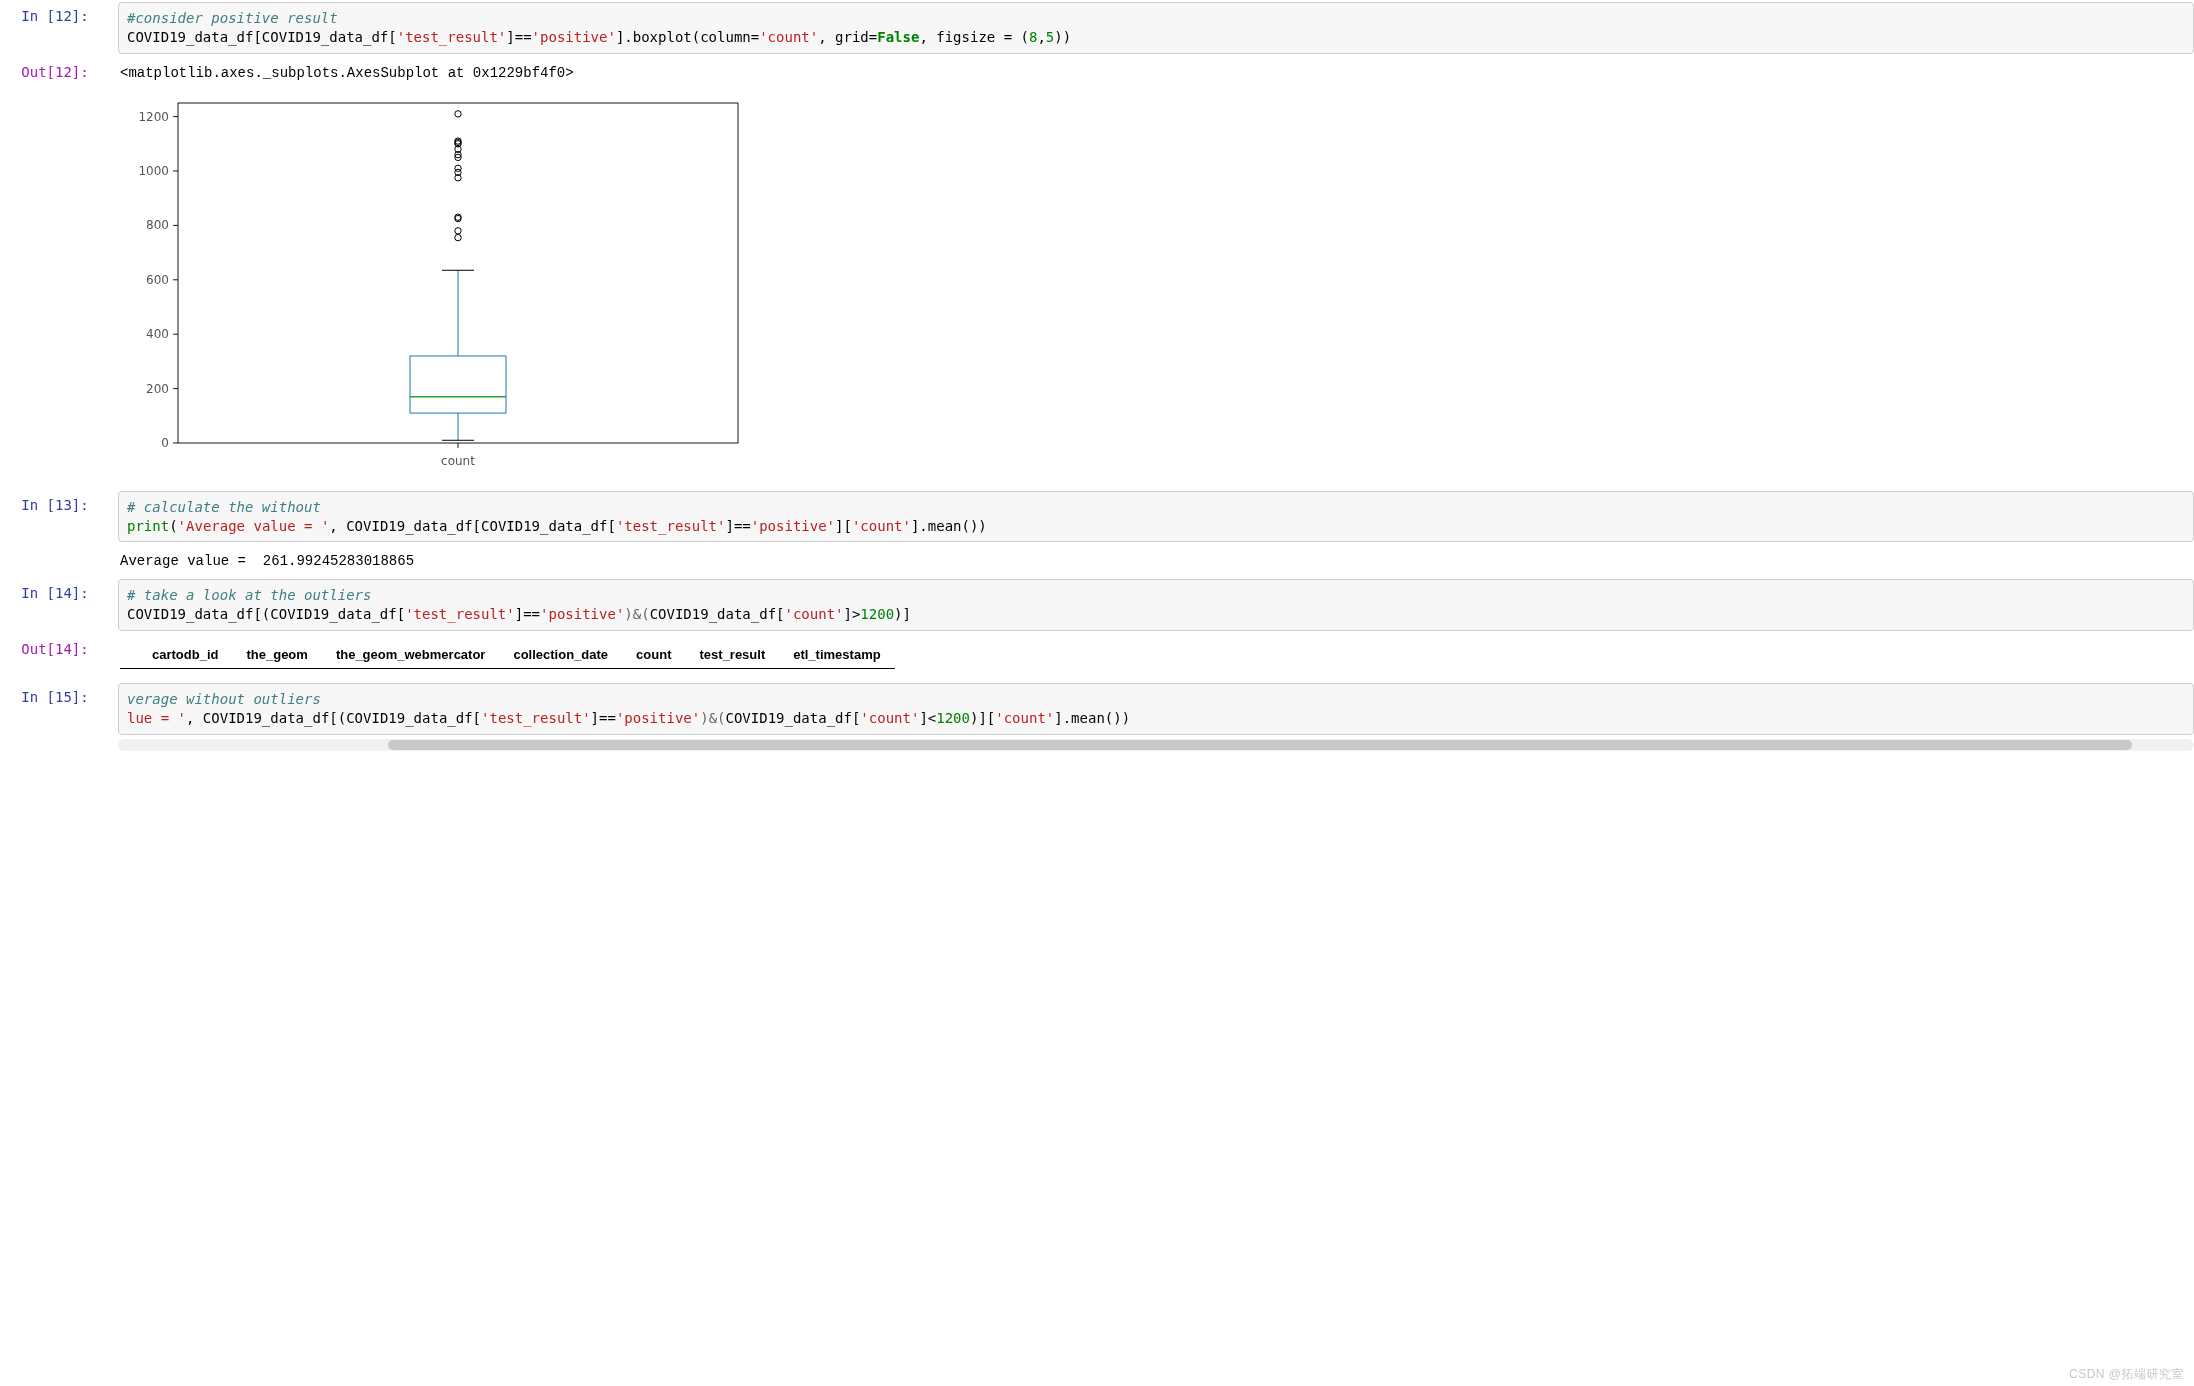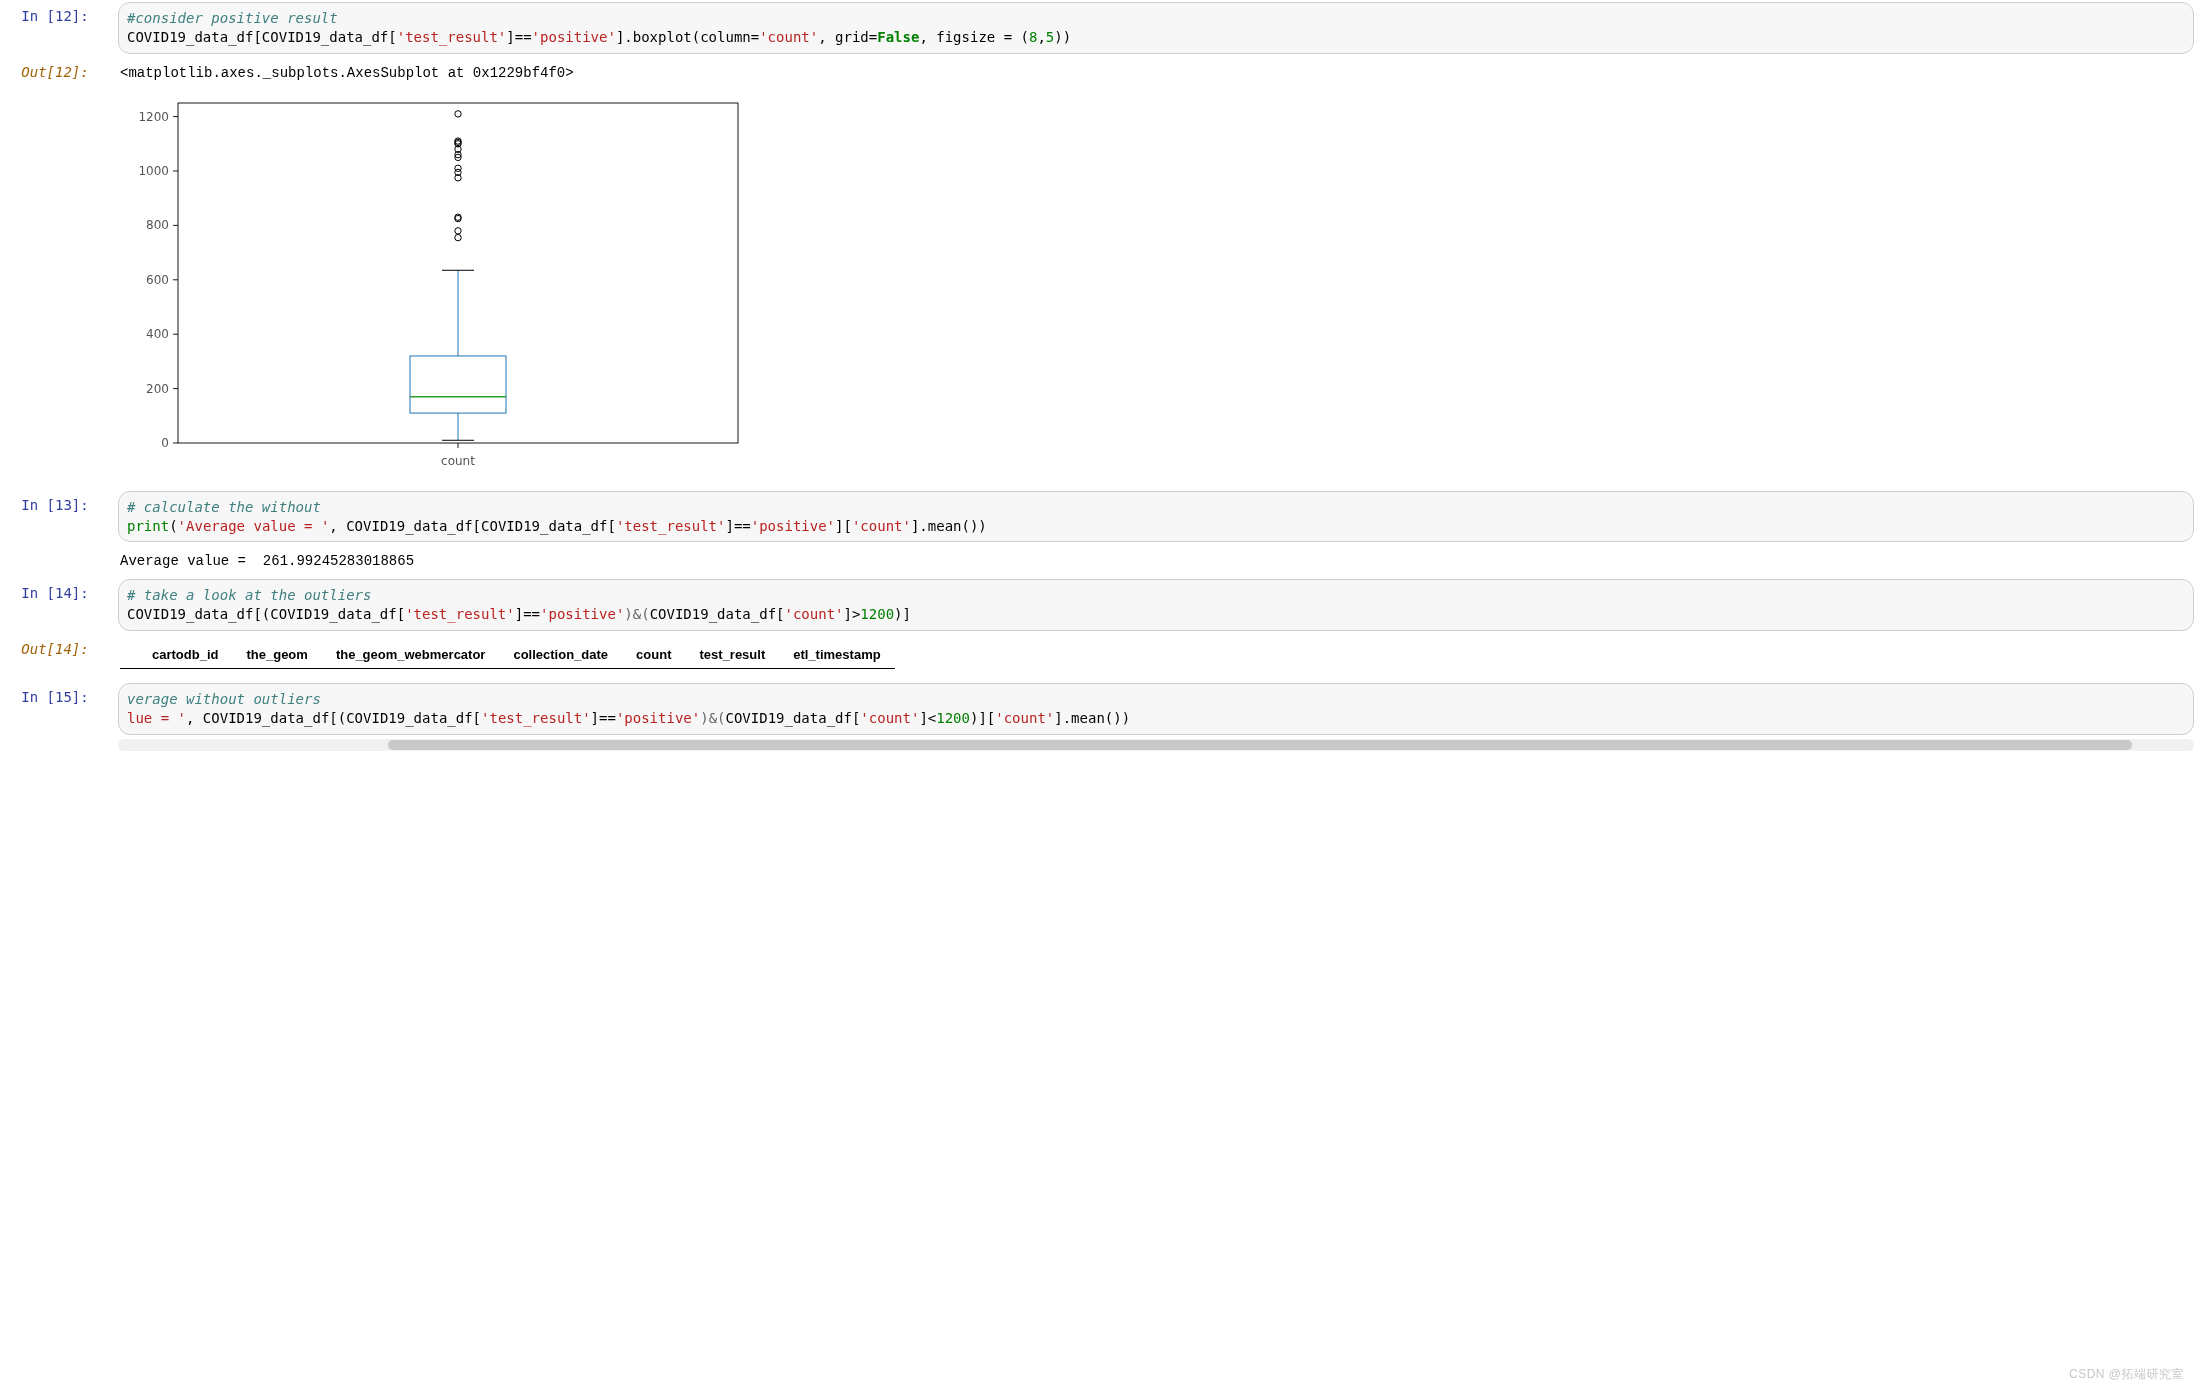--- a/index.html
+++ b/index.html
@@ -19,28 +19,28 @@
     width: 110px;
     flex: 0 0 110px;
     text-align: center;
     padding: 6px 8px 4px 0;
     font-family: Menlo, Consolas, "DejaVu Sans Mono", monospace;
     font-size: 14px;
     line-height: 1.25;
     white-space: nowrap;
   }
   .prompt.in { color: #303F9F; }
-  .prompt.out { color: #a16207; font-style: italic; }
+  .prompt.out { color: #a21caf; }
   .content {
     flex: 1 1 auto;
     min-width: 0;
   }
   .input-area {
     border: 1px solid #cfcfcf;
-    border-radius: 12px;
+    border-radius: 4px;
     background: #f7f7f7;
     padding: 6px 8px;
     font-family: Menlo, Consolas, "DejaVu Sans Mono", monospace;
     font-size: 14px;
     line-height: 1.35;
     overflow-x: auto;
     white-space: pre;
   }
   .output-text {
     font-family: Liberation Mono, monospace;

